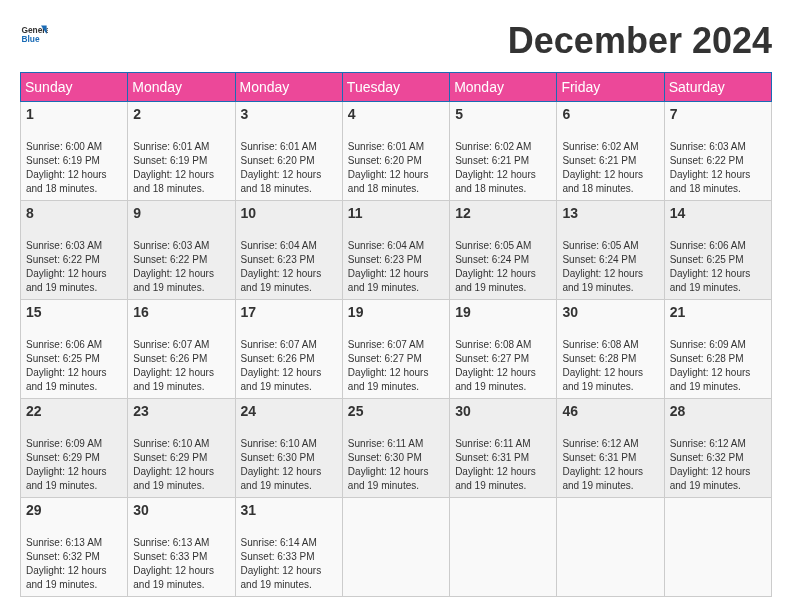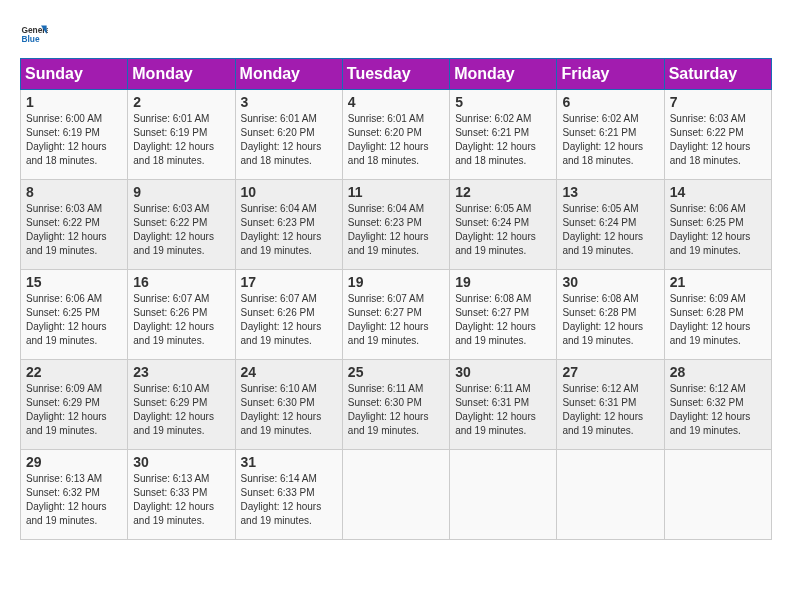--- a/index.html
+++ b/index.html
@@ -36,24 +36,24 @@
     .subtitle {
       font-size: 16px;
       color: #555;
     }
     table {
       width: 100%;
       border-collapse: collapse;
       table-layout: fixed;
     }
     thead th {
-      background-color: #a21caf;
+      background-color: #ec4899;
       color: #fff;
-      font-size: 16px;
-      font-weight: bold;
+      font-size: 14px;
+      font-weight: normal;
       padding: 6px 4px;
       text-align: left;
       border: 1px solid #1a6bb5;
     }
     tbody td {
       vertical-align: top;
       border: 1px solid #ccc;
       padding: 4px 5px;
       font-size: 10px;
       color: #333;
@@ -69,37 +69,39 @@
     .day-num {
       font-size: 14px;
       font-weight: bold;
       display: block;
       margin-bottom: 2px;
     }
     .day-info {
       font-size: 10px;
       line-height: 1.4;
       color: #333;
+      margin-top: 18px;
     }
     .empty-cell {
       background-color: #f9f9f9;
     }
   </style>
 </head>
 <body>
 
 <div class="header-area">
   <div class="logo">
     <svg class="logo-icon" viewBox="0 0 40 40">
       <text x="2" y="18" font-size="12" font-weight="bold" fill="#333">General</text>
       <text x="2" y="32" font-size="12" font-weight="bold" fill="#1a6bb5">Blue</text>
       <polygon points="30,8 38,8 38,20" fill="#1a6bb5"></polygon>
     </svg>
   </div>
   <div class="title-area">
+    <div class="month-title">December 2024</div>
   </div>
 </div>
 
 <table>
   <thead>
     <tr>
     <th>Sunday</th>
         <th>Monday</th>
         <th>Monday</th>
         <th>Tuesday</th>
@@ -214,21 +216,21 @@
         </td>
         <td>
           <span class="day-num">25</span>
           <div class="day-info">Sunrise: 6:11 AM<br>Sunset: 6:30 PM<br>Daylight: 12 hours and 19 minutes.</div>
         </td>
         <td>
           <span class="day-num">30</span>
           <div class="day-info">Sunrise: 6:11 AM<br>Sunset: 6:31 PM<br>Daylight: 12 hours and 19 minutes.</div>
         </td>
         <td>
-          <span class="day-num">27</span>
+          <span class="day-num">46</span>
           <div class="day-info">Sunrise: 6:12 AM<br>Sunset: 6:31 PM<br>Daylight: 12 hours and 19 minutes.</div>
         </td>
         <td>
           <span class="day-num">28</span>
           <div class="day-info">Sunrise: 6:12 AM<br>Sunset: 6:32 PM<br>Daylight: 12 hours and 19 minutes.</div>
         </td>
       </tr>
       <tr>
         <td>
           <span class="day-num">29</span>

